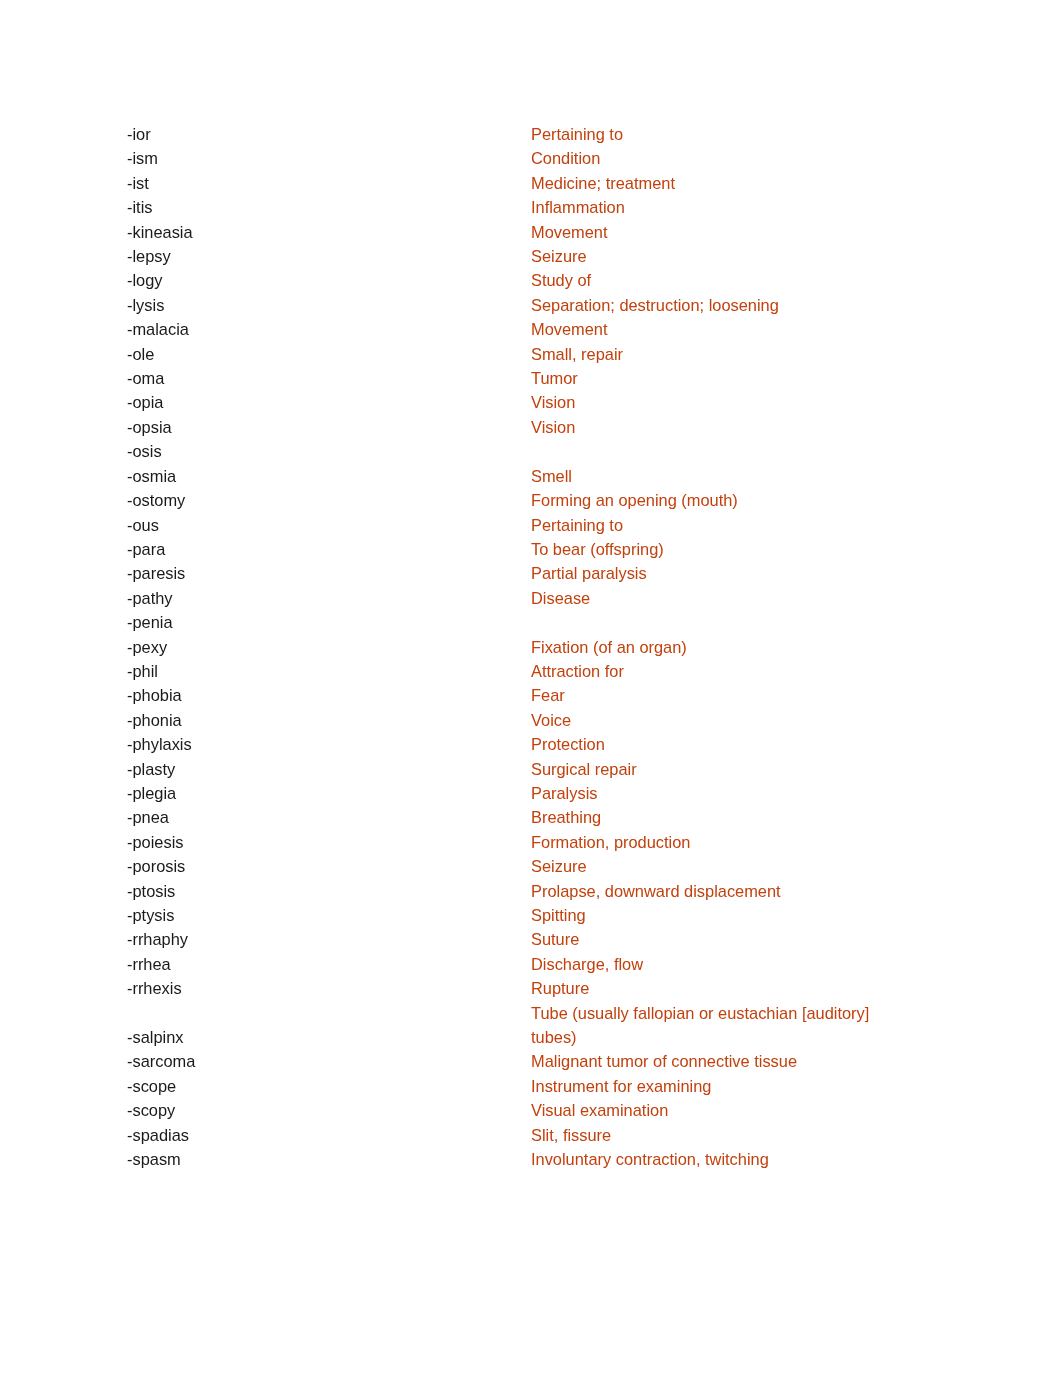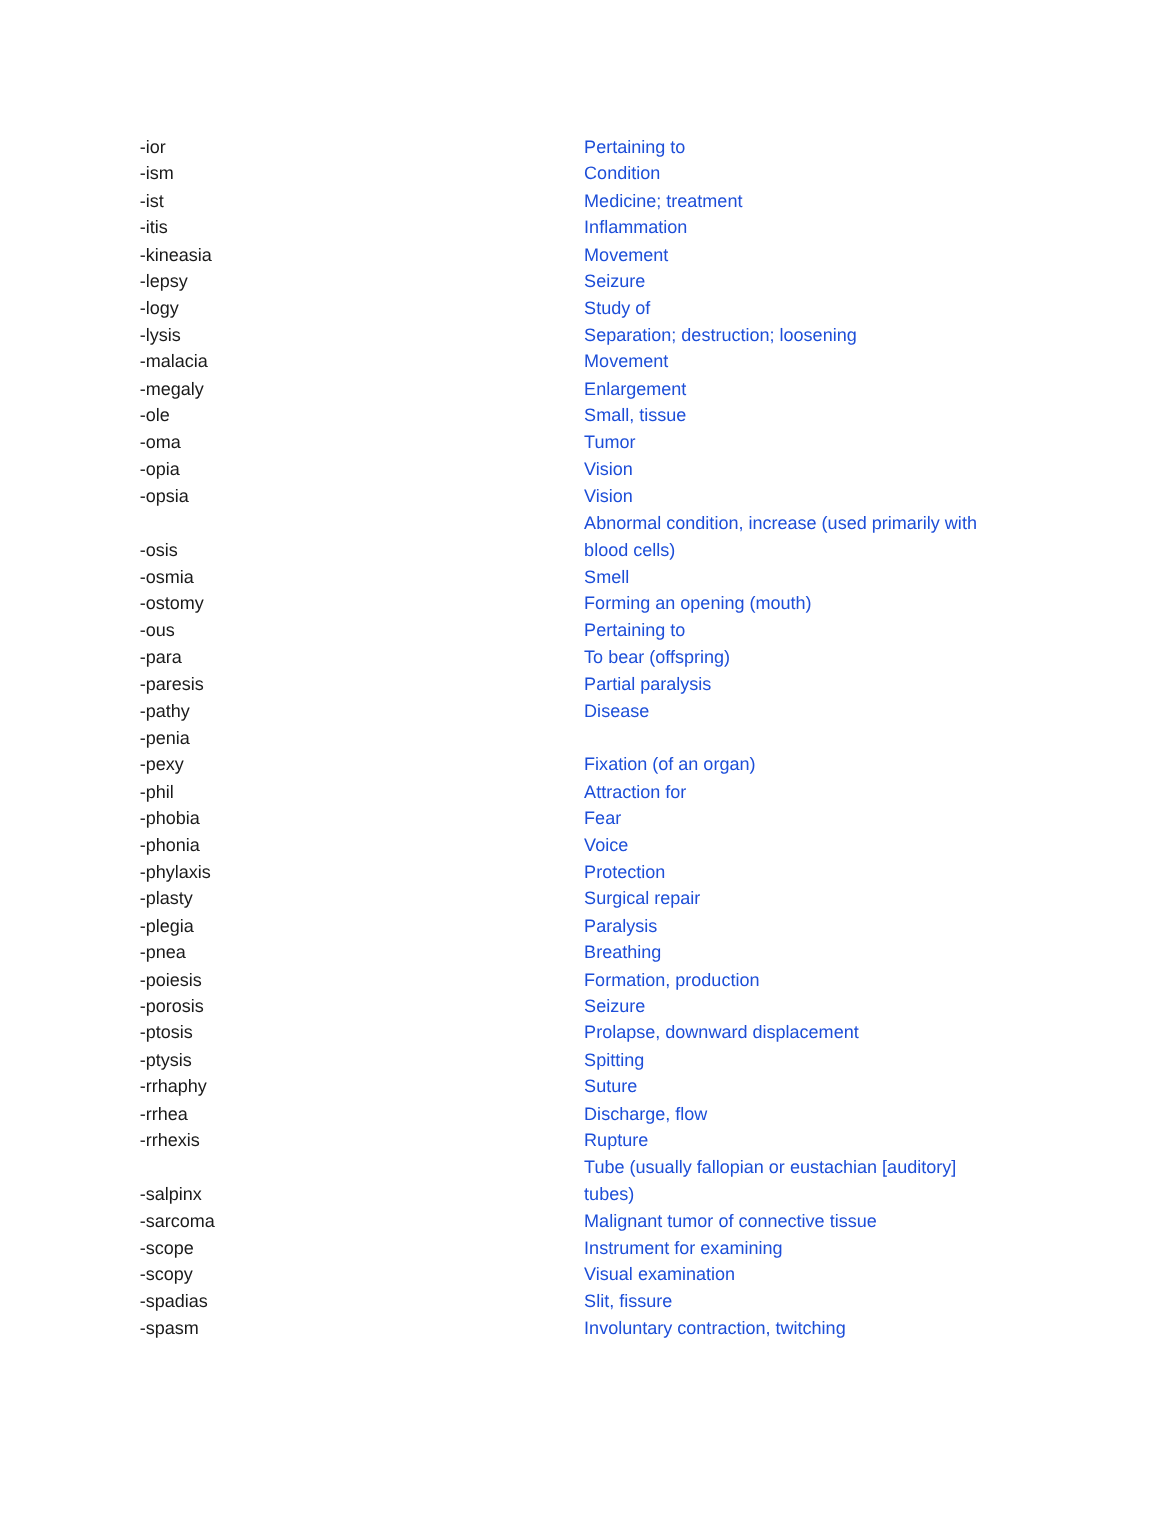--- a/index.html
+++ b/index.html
@@ -37,21 +37,21 @@
     font-size: 16.4px;
     line-height: 24.4px;
     white-space: pre;
     color: #1a1a1a;
   }
   .definition {
     flex: 1 1 auto;
     max-width: 370px;
     font-size: 16.4px;
     line-height: 24.4px;
-    color: #1d4ed8;
+    color: #c2410c;
     text-align: left;
     hyphens: none;
   }
   .entry.wrapped .term {
     
   }
 </style>
 </head>
 <body>
 
@@ -87,42 +87,37 @@
       </div>
       <div class="entry">
         <div class="term">-lysis</div>
         <div class="definition">Separation; destruction; loosening</div>
       </div>
       <div class="entry">
         <div class="term">-malacia</div>
         <div class="definition">Movement</div>
       </div>
       <div class="entry">
-        <div class="term">-megaly</div>
-        <div class="definition">Enlargement</div>
-      </div>
-      <div class="entry">
         <div class="term">-ole</div>
-        <div class="definition">Small, tissue</div>
+        <div class="definition">Small, repair</div>
       </div>
       <div class="entry">
         <div class="term">-oma</div>
         <div class="definition">Tumor</div>
       </div>
       <div class="entry">
         <div class="term">-opia</div>
         <div class="definition">Vision</div>
       </div>
       <div class="entry">
         <div class="term">-opsia</div>
         <div class="definition">Vision</div>
       </div>
       <div class="entry wrapped">
         <div class="term">-osis</div>
-        <div class="definition">Abnormal condition, increase (used primarily with blood cells)</div>
       </div>
       <div class="entry">
         <div class="term">-osmia</div>
         <div class="definition">Smell</div>
       </div>
       <div class="entry">
         <div class="term">-ostomy</div>
         <div class="definition">Forming an opening (mouth)</div>
       </div>
       <div class="entry">

